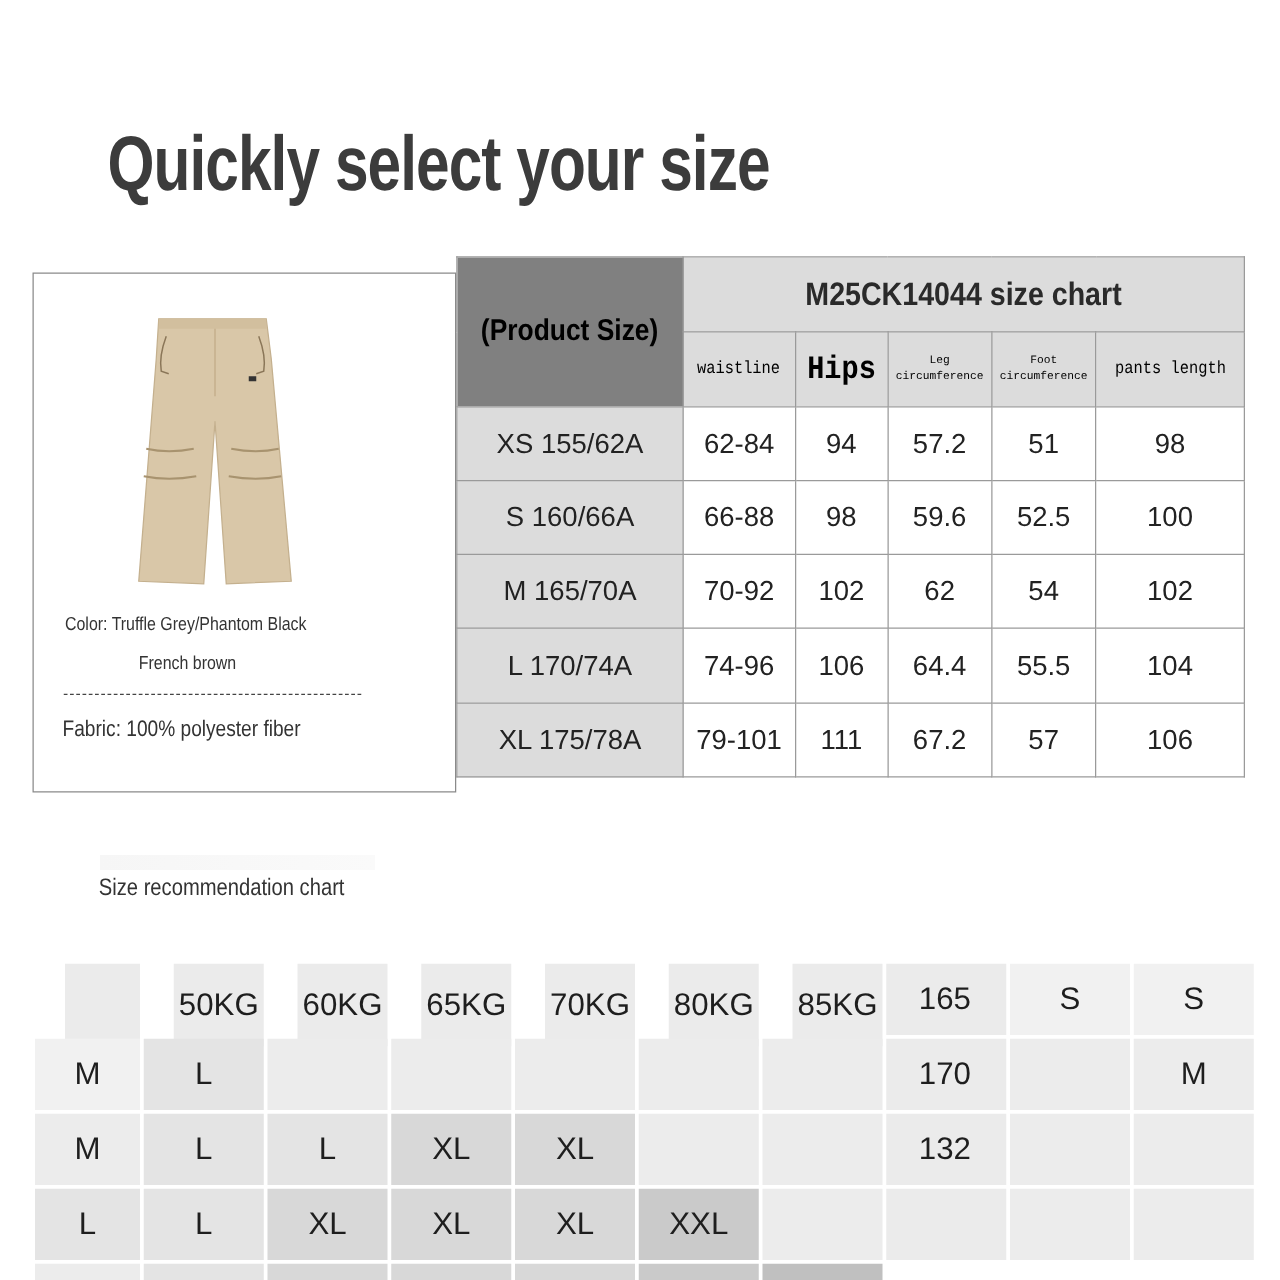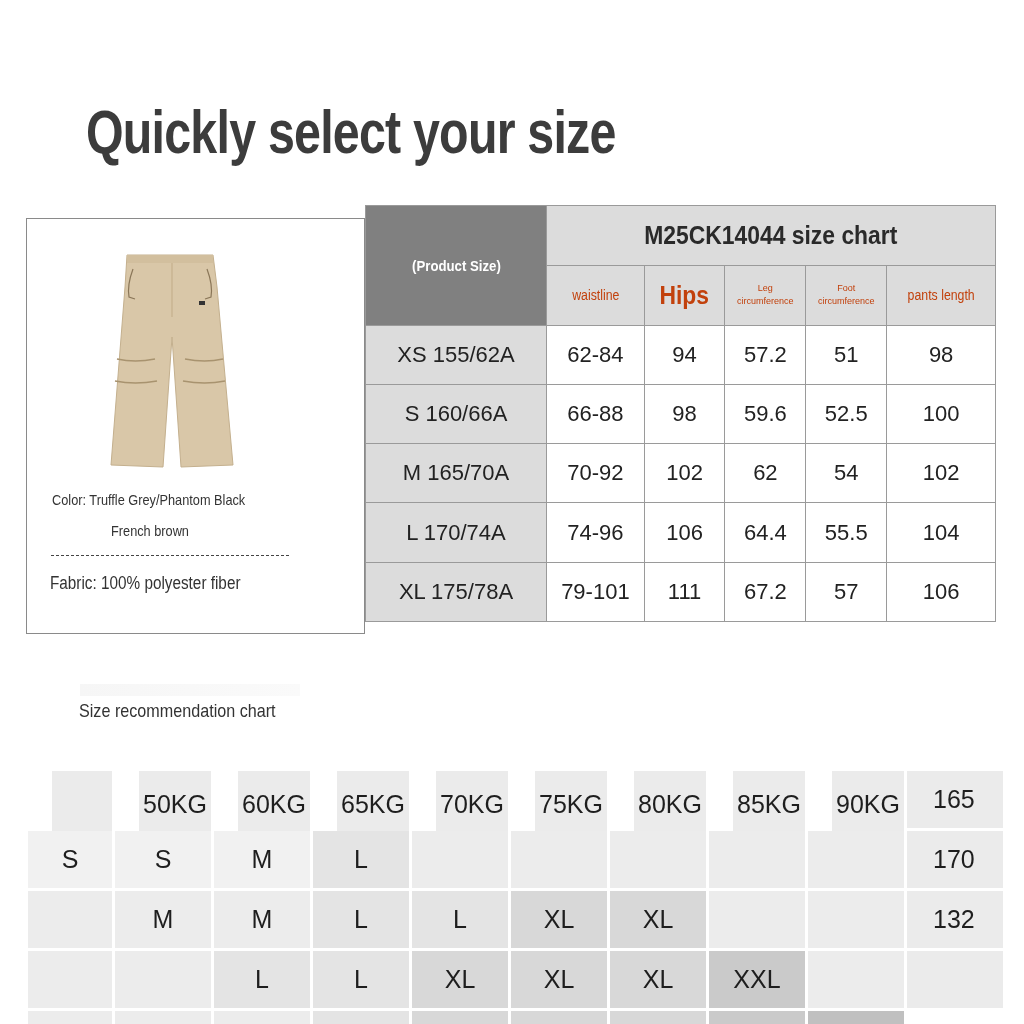--- a/index.html
+++ b/index.html
@@ -44,26 +44,26 @@
     .size-chart {
       position: absolute; left: 365px; top: 205px; width: 631px; height: 417px;
       border-collapse: collapse;
       font-family: "Liberation Sans", sans-serif;
     }
     .size-chart td, .size-chart th {
       border: 1.5px solid #9a9a9a; text-align: center; vertical-align: middle;
       font-weight: normal; color: #222; margin-left: 28px;
     }
     .size-chart .product-size-head {
-      background: #808080; width: 181px; font-size: 15px; font-weight: bold; color: #ffffff; text-decoration: underline;
+      background: #808080; width: 181px; font-size: 24px; font-weight: bold; color: #000000; text-decoration: underline;
     }
     .size-chart .chart-title {
       background: #dcdcdc; height: 60px; font-size: 26px; font-weight: bold; color: #2a2a2a;
     }
-    .size-chart .col-head { background: #dcdcdc; height: 59px; color: #c2410c; }
+    .size-chart .col-head { background: #dcdcdc; height: 59px; color: #000000; font-family: Liberation Mono, monospace; }
     .col-head.sz-14 { font-size: 14px; }
     .col-head.sz-26 { font-size: 26px; font-weight: bold; }
     .col-head.sz-9 { font-size: 9px; line-height: 13px; }
     .size-chart .row-label { background: #dcdcdc; font-size: 22px; height: 59px; }
     .size-chart .val { background: #fff; font-size: 22px; }
     .narrow { display: inline-block; transform: scaleX(0.88); }
 
     .rec-title {
       position: absolute; left: 79px; top: 700px; font-size: 19px; color: #333;
       transform: scaleX(0.85); transform-origin: left top; white-space: nowrap;
@@ -176,24 +176,22 @@
 <div class="rec-ghost"></div>
 <div class="rec-title">Size recommendation chart</div>
 
 <div class="rec-grid">
 
   <div class="rec-cell head"></div>
   <div class="rec-cell head">50KG</div>
   <div class="rec-cell head">60KG</div>
   <div class="rec-cell head">65KG</div>
   <div class="rec-cell head">70KG</div>
-  <div class="rec-cell head">75KG</div>
   <div class="rec-cell head">80KG</div>
   <div class="rec-cell head">85KG</div>
-  <div class="rec-cell head">90KG</div>
 
   <div class="rec-cell rowhead">165</div>
   <div class="rec-cell t1">S</div>
   <div class="rec-cell t1">S</div>
   <div class="rec-cell t1">M</div>
   <div class="rec-cell t2">L</div>
   <div class="rec-cell"></div>
   <div class="rec-cell"></div>
   <div class="rec-cell"></div>
   <div class="rec-cell"></div>

